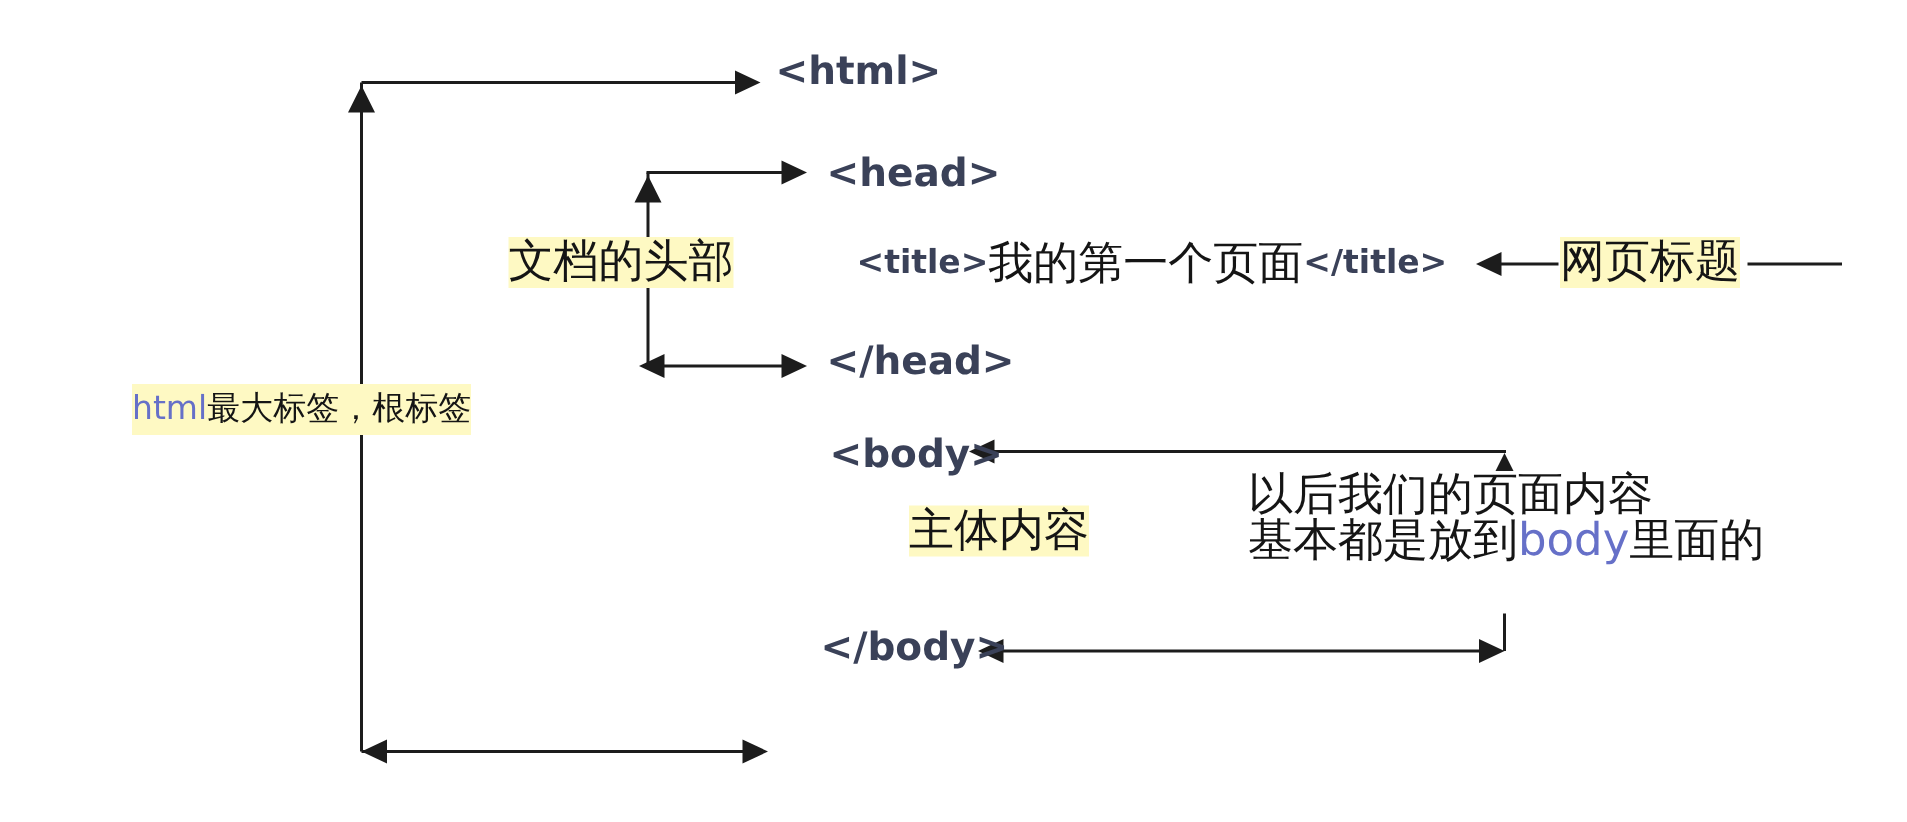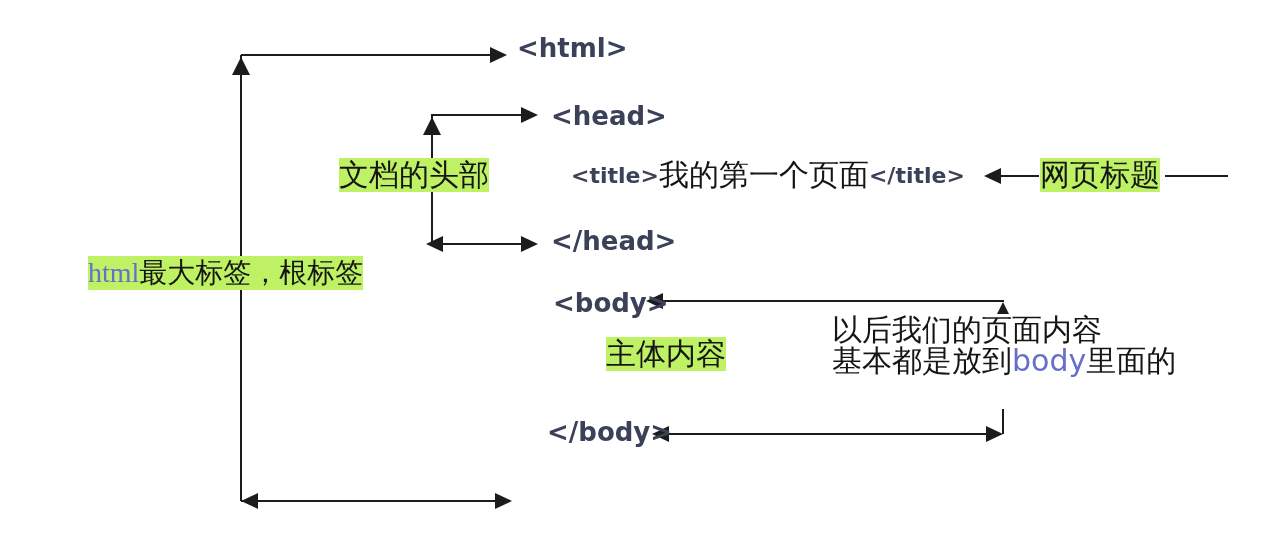--- a/index.html
+++ b/index.html
@@ -27,25 +27,25 @@
     z-index: 2;
     letter-spacing: 0px;
   }
   .tag-small { color: #3a4158; font-size: 22px; font-weight: bold; white-space: nowrap; }
   .cn { color: #151515; font-size: 30px; white-space: nowrap; }
   .label {
     position: absolute;
     color: #151515;
     font-size: 30px;
     white-space: nowrap;
-    background: #bef264;
+    background: #fef9c3;
     z-index: 2;
     line-height: 34px;
   }
-  .label-small { font-size: 28px; font-family: Liberation Serif, serif; }
+  .label-small { font-size: 22px; }
   .keyword { color: #6670c8; }
   #title-row {
     position: absolute;
     left: 571px; top: 155px;
     display: flex; align-items: center;
     z-index: 2; white-space: nowrap;
   }
   #body-note {
     position: absolute;
     left: 832px; top: 314px;

